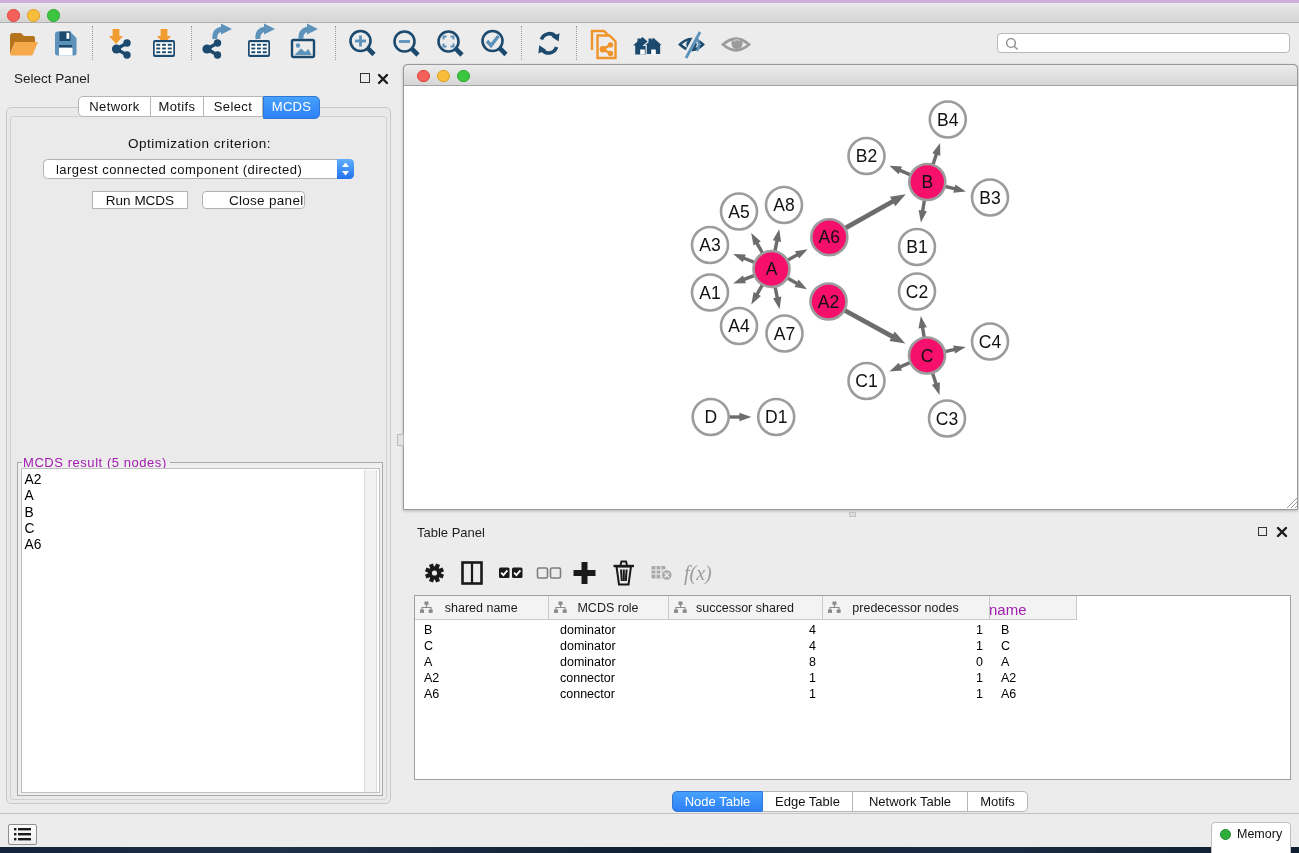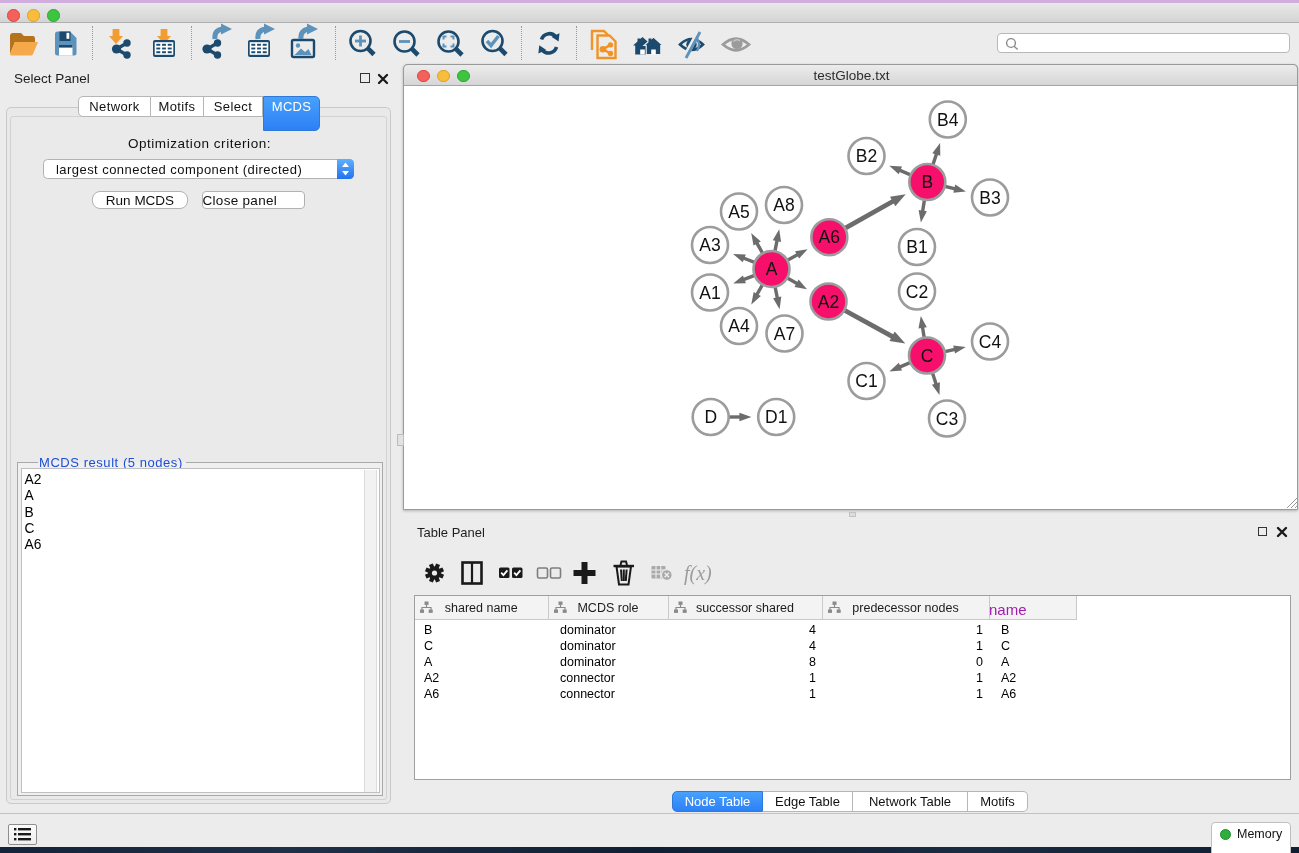--- a/index.html
+++ b/index.html
@@ -159,46 +159,45 @@
 <div class="abs" style="left:14px;top:71px;font-size:13.5px;color:#1e1e1e">Select Panel</div>
 <div class="abs" style="left:360px;top:73px;width:10px;height:10px;border:1.5px solid #333"></div>
 <svg class="abs" style="left:377px;top:73px" width="12" height="12" viewBox="0 0 12 12">
     <path d="M2 2 L10 10 M10 2 L2 10" stroke="#1a1a1a" stroke-width="2.3" stroke-linecap="round"></path>
   </svg>
 <div class="abs" style="left:6px;top:107px;width:385px;height:697px;background:#e9e9e9;border:1px solid #c9c9c9;border-radius:5px"></div>
 <div class="abs" style="left:10px;top:116px;width:377px;height:684px;background:#eaeaea;border:1px solid #d2d2d2;border-radius:3px"></div>
 <div class="abs" style="left:78px;top:96px;width:73px;height:21px;background:#fff;border:1px solid #b6b6b6;border-radius:5px 0 0 5px;font-size:13px;letter-spacing:0.4px;color:#111;text-align:center;line-height:20px">Network</div>
 <div class="abs" style="left:151px;top:96px;width:53px;height:21px;background:#fff;border:1px solid #b6b6b6;border-left:none;font-size:13px;letter-spacing:0.4px;color:#111;text-align:center;line-height:20px">Motifs</div>
 <div class="abs" style="left:204px;top:96px;width:59px;height:21px;background:#fff;border:1px solid #b6b6b6;border-left:none;font-size:13px;letter-spacing:0.4px;color:#111;text-align:center;line-height:20px">Select</div>
-<div class="abs" style="left:263px;top:96px;width:57px;height:35px;background:linear-gradient(#47a1fc,#2d80f5);border:1px solid #2e78d8;border-radius:0 5px 5px 0;font-size:13px;letter-spacing:0.3px;color:#fff;text-align:center;line-height:20px">MCDS</div>
+<div class="abs" style="left:263px;top:96px;width:57px;height:23px;background:linear-gradient(#47a1fc,#2d80f5);border:1px solid #2e78d8;border-radius:0 5px 5px 0;font-size:13px;letter-spacing:0.3px;color:#fff;text-align:center;line-height:20px">MCDS</div>
 <div class="abs" style="left:0px;top:136px;width:399px;text-align:center;font-size:13.5px;letter-spacing:0.55px;color:#101010">Optimization criterion:</div>
 <div class="abs" style="left:43px;top:159px;width:311px;height:20px;background:#fff;border:1px solid #b2b2b2;border-radius:4.5px">
 <div class="abs" style="left:12px;top:1.5px;font-size:13px;letter-spacing:0.45px;color:#101010">largest connected component (directed)</div>
 <div class="abs" style="right:-1px;top:-1px;width:17px;height:20px;background:linear-gradient(#5fb0fd,#2272ef);border-radius:0 4.5px 4.5px 0">
 <svg width="17" height="20" viewBox="0 0 17 20">
         <path d="M8.5 3.5 L12 8 L5 8 Z" fill="#fff"></path>
         <path d="M8.5 16.5 L12 12 L5 12 Z" fill="#fff"></path>
       </svg>
 </div>
   </div>
-<div class="abs" style="left:92px;top:191px;width:96px;height:18px;background:#fff;border:1px solid #b2b2b2;border-radius:8px;font-size:13.5px;color:#101010;text-align:center;line-height:17px">Run MCDS</div>
-<div class="abs" style="left:201.5px;top:191px;width:103px;height:18px;background:#fff;border:1px solid #b2b2b2;border-radius:4px;font-size:13.5px;letter-spacing:0.3px;color:#101010;text-align:left;line-height:17px">Close panel</div>
+<div class="abs" style="left:92px;top:191px;width:96px;height:18px;background:#fff;border:1px solid #b2b2b2;border-radius:0;font-size:13.5px;color:#101010;text-align:center;line-height:17px">Run MCDS</div>
+<div class="abs" style="left:201.5px;top:191px;width:103px;height:18px;background:#fff;border:1px solid #b2b2b2;border-radius:4px;font-size:13.5px;letter-spacing:0.3px;color:#101010;text-align:right;line-height:17px">Close panel</div>
 <fieldset class="abs" style="left:17px;top:455px;width:366px;height:341px;border:1px solid #a9a9a9;background:#efefef;border-radius:0">
-<legend style="font-size:13px;letter-spacing:0.55px;color:#1d4ed8;margin-left:20px;padding:0 3px 0 1px">MCDS result (5 nodes)</legend>
+<legend style="font-size:13px;letter-spacing:0.55px;color:#a21caf;margin-left:4px;padding:0 3px 0 1px">MCDS result (5 nodes)</legend>
   </fieldset>
 <div class="abs" style="left:20.5px;top:468px;width:359px;height:325px;background:#fff;border:1px solid #c0c0c0">
 <div style="position:absolute;left:3px;top:3px;font-size:13.8px;color:#000;line-height:16.3px">A2<br>A<br>B<br>C<br>A6</div>
 <div style="position:absolute;right:2px;top:1px;width:13px;height:322px;background:#f2f2f2;border-left:1px solid #dcdcdc;border-right:1px solid #dcdcdc"></div>
 </div>
 <div class="abs" style="left:403px;top:64px;width:895px;height:446px;background:#fff;border:1px solid #9a9a9a;border-radius:5px 5px 0 0;box-shadow:0 1px 3px rgba(0,0,0,0.25)"></div>
 <div class="abs" style="left:403px;top:64px;width:895px;height:21.5px;background:linear-gradient(#ececec,#d6d6d6);border:1px solid #9a9a9a;border-bottom:1px solid #a4a4a4;border-radius:5px 5px 0 0">
 <div class="tl" style="left:13px;top:4.5px;background:#f4605a;border:0.5px solid #e0443e"></div>
 <div class="tl" style="left:33px;top:4.5px;background:#f9bd3c;border:0.5px solid #dfa023"></div>
 <div class="tl" style="left:53px;top:4.5px;background:#3cc63f;border:0.5px solid #2ea733"></div>
-<div class="abs" style="left:0;width:895px;top:3px;text-align:center;font-size:13.5px;color:#2c2c2c">testGlobe.txt</div>
 </div>
 <svg class="abs" style="left:404px;top:86px" width="894" height="423" viewBox="0 0 894 423">
     <line x1="367.5" y1="183.0" x2="352.6" y2="156.7" stroke="#6c6c6c" stroke-width="3.4"></line>
 <polygon points="347.2,147.1 356.8,155.5 349.5,159.6" fill="#6c6c6c"></polygon>
 <line x1="367.5" y1="183.0" x2="373.1" y2="154.1" stroke="#6c6c6c" stroke-width="3.4"></line>
 <polygon points="375.2,143.3 377.1,155.9 368.8,154.3" fill="#6c6c6c"></polygon>
 <line x1="367.5" y1="183.0" x2="339.4" y2="172.0" stroke="#6c6c6c" stroke-width="3.4"></line>
 <polygon points="329.1,168.0 341.8,168.5 338.8,176.3" fill="#6c6c6c"></polygon>
 <line x1="367.5" y1="183.0" x2="339.4" y2="193.7" stroke="#6c6c6c" stroke-width="3.4"></line>
 <polygon points="329.2,197.6 338.9,189.4 341.9,197.3" fill="#6c6c6c"></polygon>

